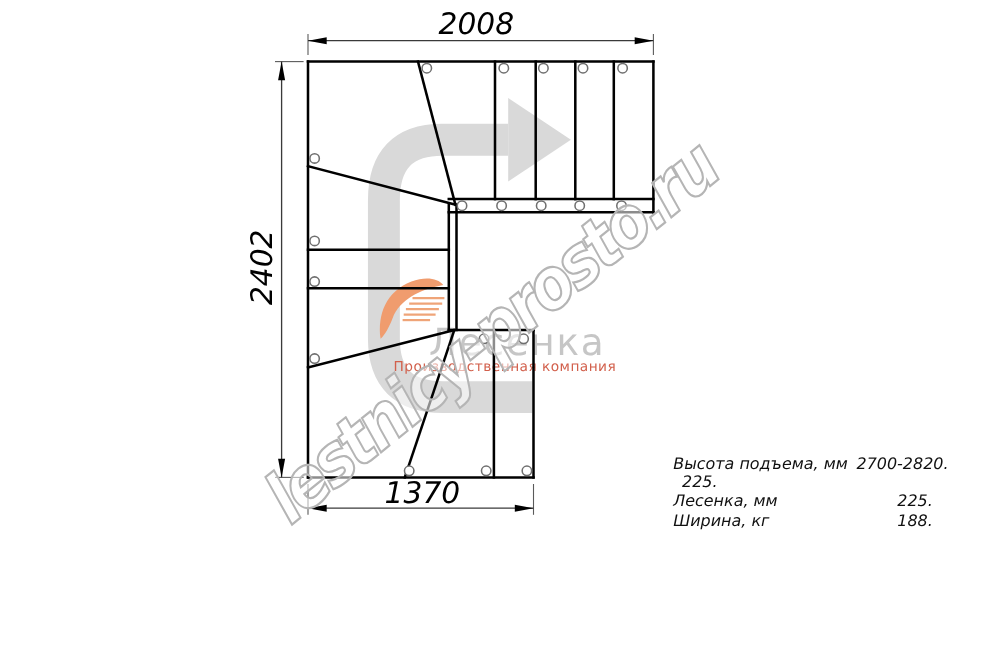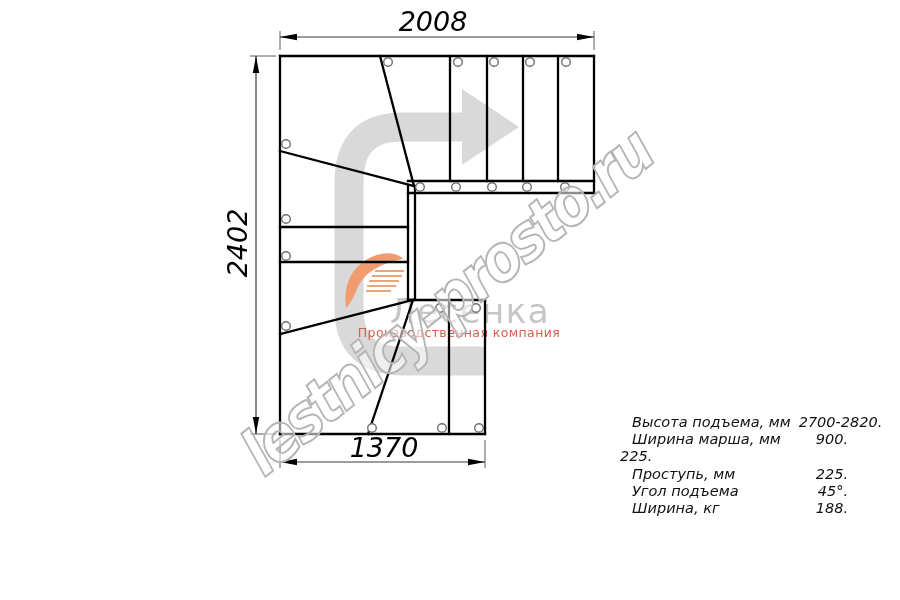--- a/index.html
+++ b/index.html
@@ -4,21 +4,21 @@
 <style>
   html,body{margin:0;padding:0;background:#ffffff;width:900px;height:600px;overflow:hidden;
             font-family:"DejaVu Sans", sans-serif;}
   #stage{position:relative;width:900px;height:600px;background:#fff;}
   #plan-svg{position:absolute;left:0;top:0;}
   
   #spec-table{position:absolute;left:612px;top:414px;width:236px;
               font-family:"DejaVu Sans", sans-serif;font-style:italic;
               font-size:14.5px;line-height:17.2px;color:#111;}
   .spec-row{display:flex;justify-content:space-between;white-space:nowrap;}
-  .spec-label{text-align:left;margin-left:20px;}
+  .spec-label{text-align:left;}
   .spec-value{text-align:right;padding-left:8px;font-style:italic;}
   text{font-family:"DejaVu Sans", sans-serif;}
   .dimtext{font-style:italic;font-size:27px;fill:#000;}
   .dimline{stroke:#3a3a3a;stroke-width:1.2;}
   .extline{stroke:#5a5a5a;stroke-width:1;}
   .stairline{stroke:#000;stroke-width:2.3;stroke-linecap:square;}
   .hole{fill:#ffffff;stroke:#6f6f6f;stroke-width:1.4;}
   .wm{font-size:64px;font-style:italic;font-weight:bold;letter-spacing:-4px;
       fill:rgba(255,255,255,0.55);stroke:#b5b5b5;stroke-width:2px;}
 </style>
@@ -131,33 +131,25 @@
 
   <text class="wm" transform="translate(264,478) rotate(-39)" textLength="505" lengthAdjust="spacingAndGlyphs">lestnicy-prosto.ru</text>
 </svg>
 
 <div id="spec-table">
   <div class="spec-row">
     <span class="spec-label">Высота подъема, мм</span>
     <span class="spec-value">2700-2820.</span>
   </div>
   <div class="spec-row">
-    <span class="spec-label">Ширина марша, мм</span>
-    <span class="spec-value">900.</span>
-  </div>
-  <div class="spec-row">
     <span class="spec-value">225.</span>
   </div>
   <div class="spec-row">
-    <span class="spec-label">Проступь, мм</span>
+    <span class="spec-label">Лесенка, мм</span>
     <span class="spec-value">225.</span>
-  </div>
-  <div class="spec-row">
-    <span class="spec-label">Угол подъема</span>
-    <span class="spec-value">45°.</span>
   </div>
   <div class="spec-row">
     <span class="spec-label">Ширина, кг</span>
     <span class="spec-value">188.</span>
   </div>
 </div>
 
 </div>
 
 </body></html>

